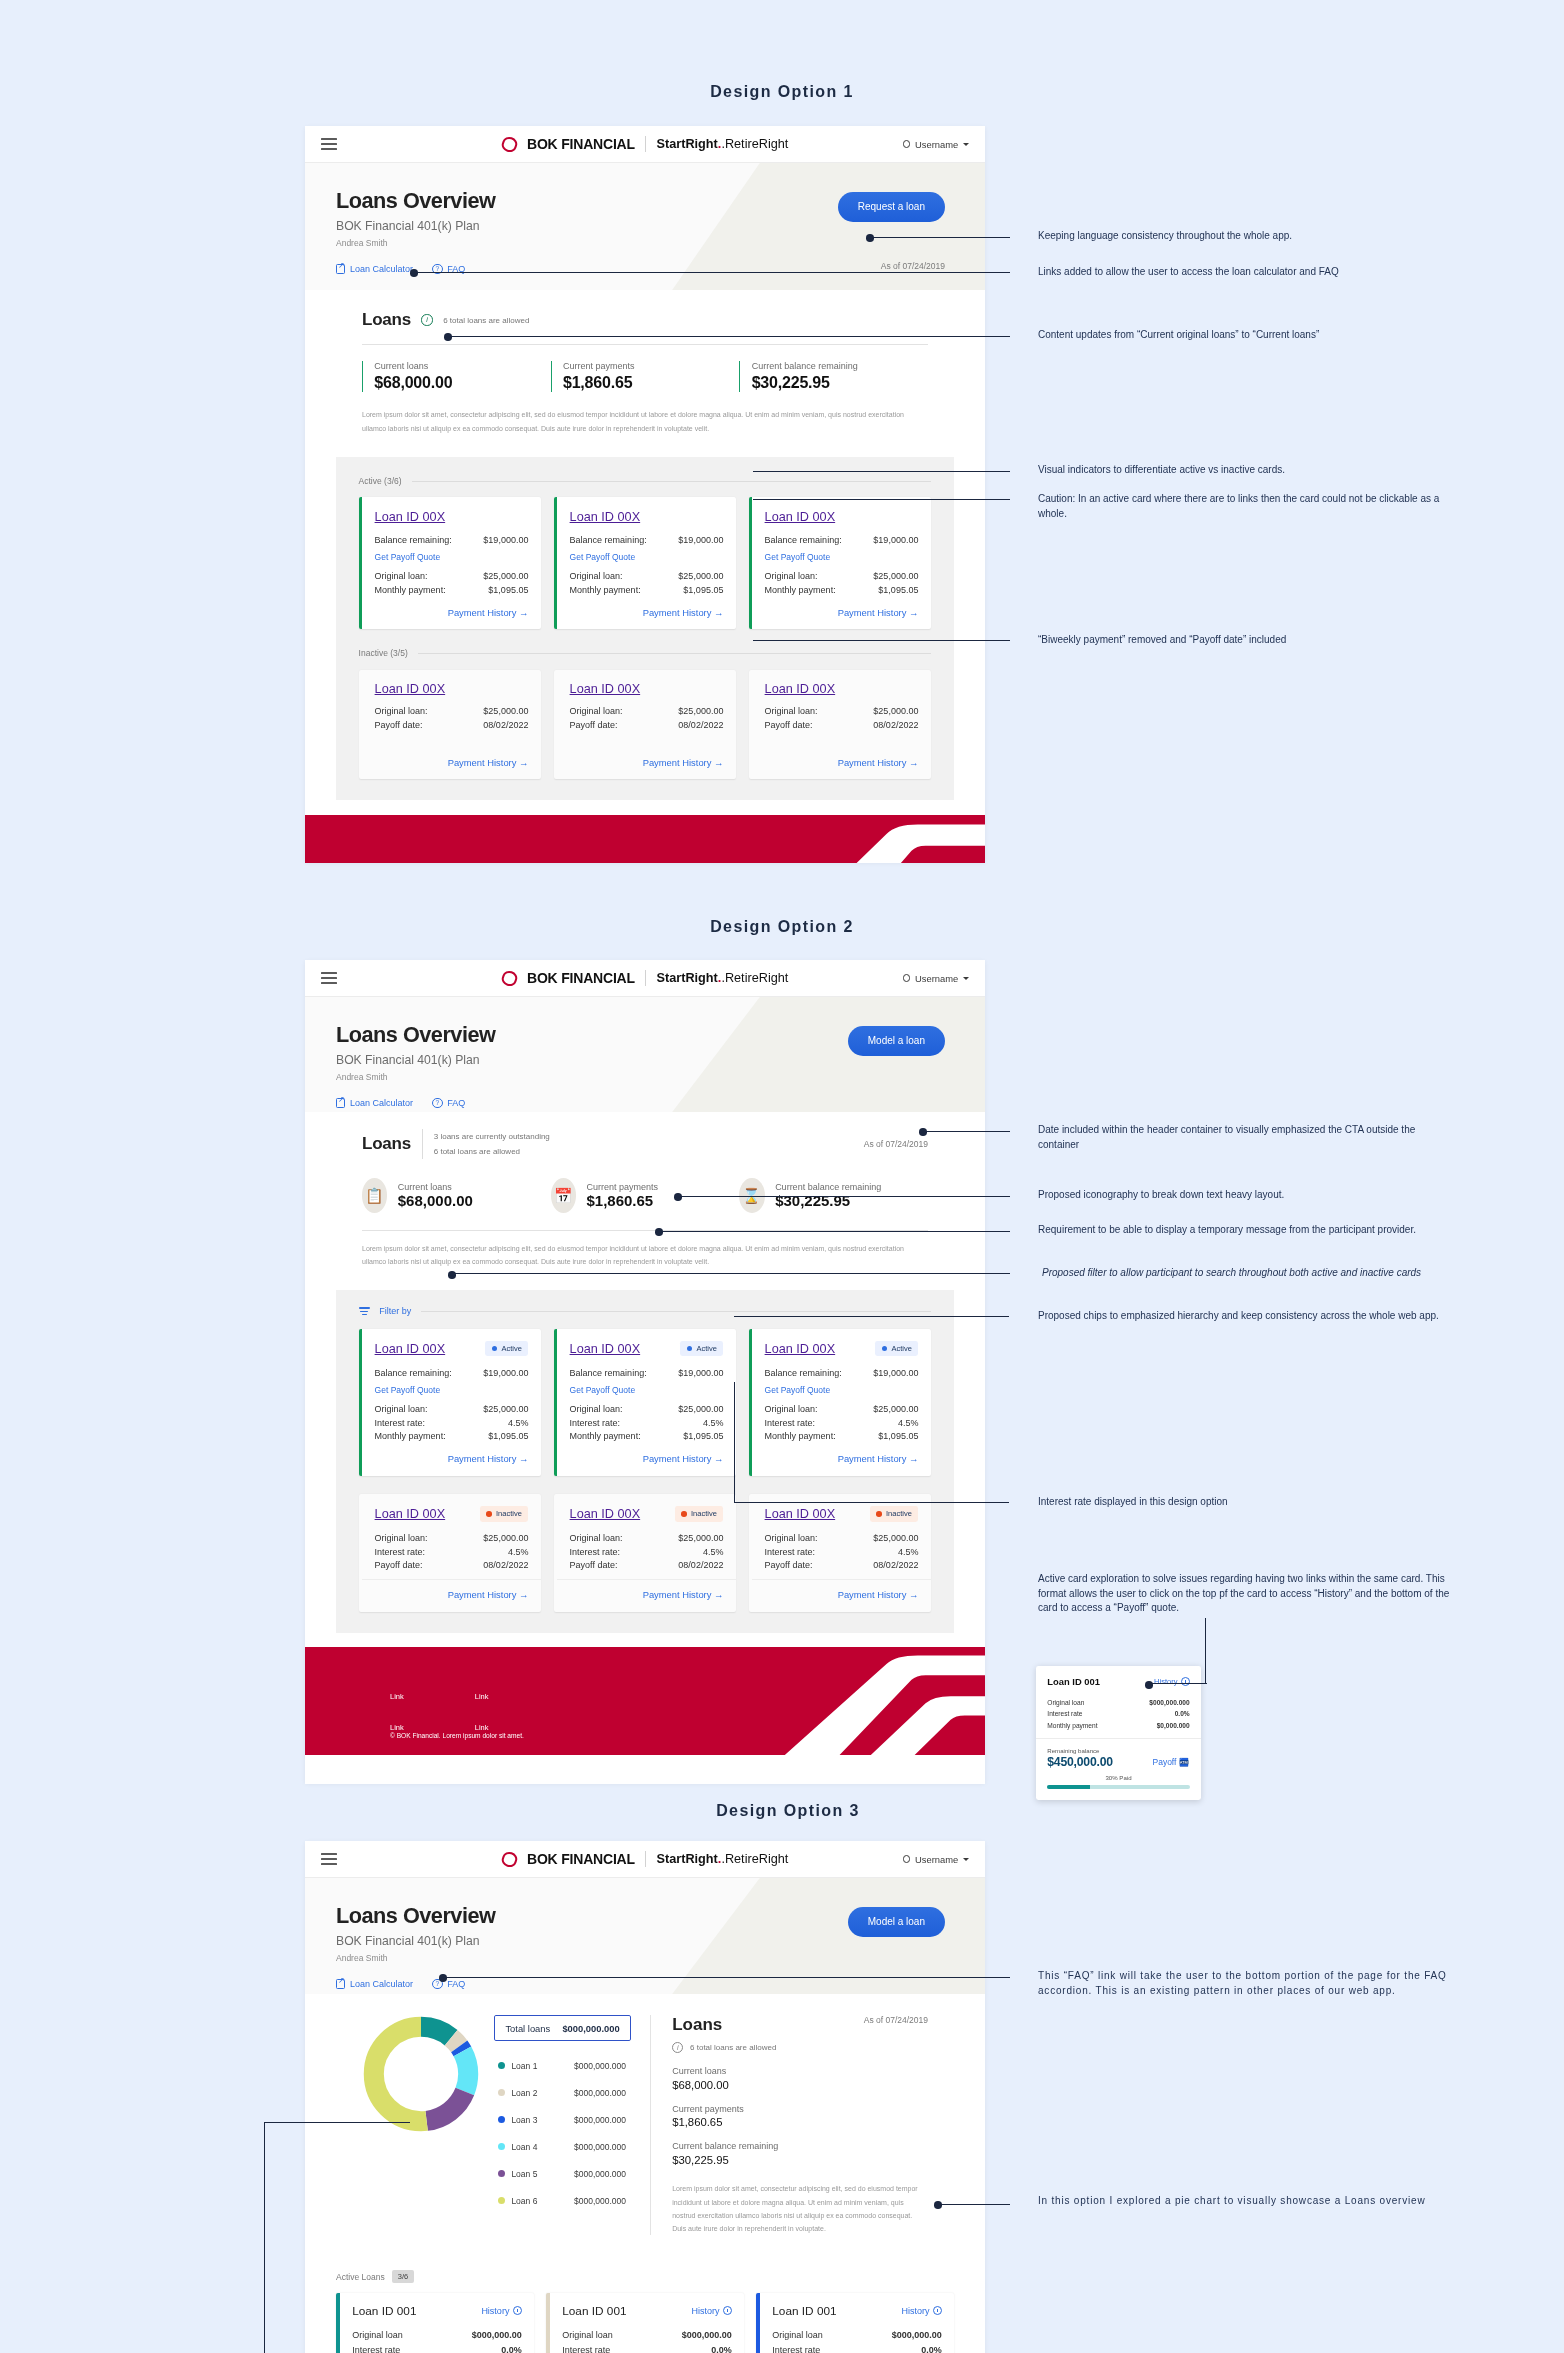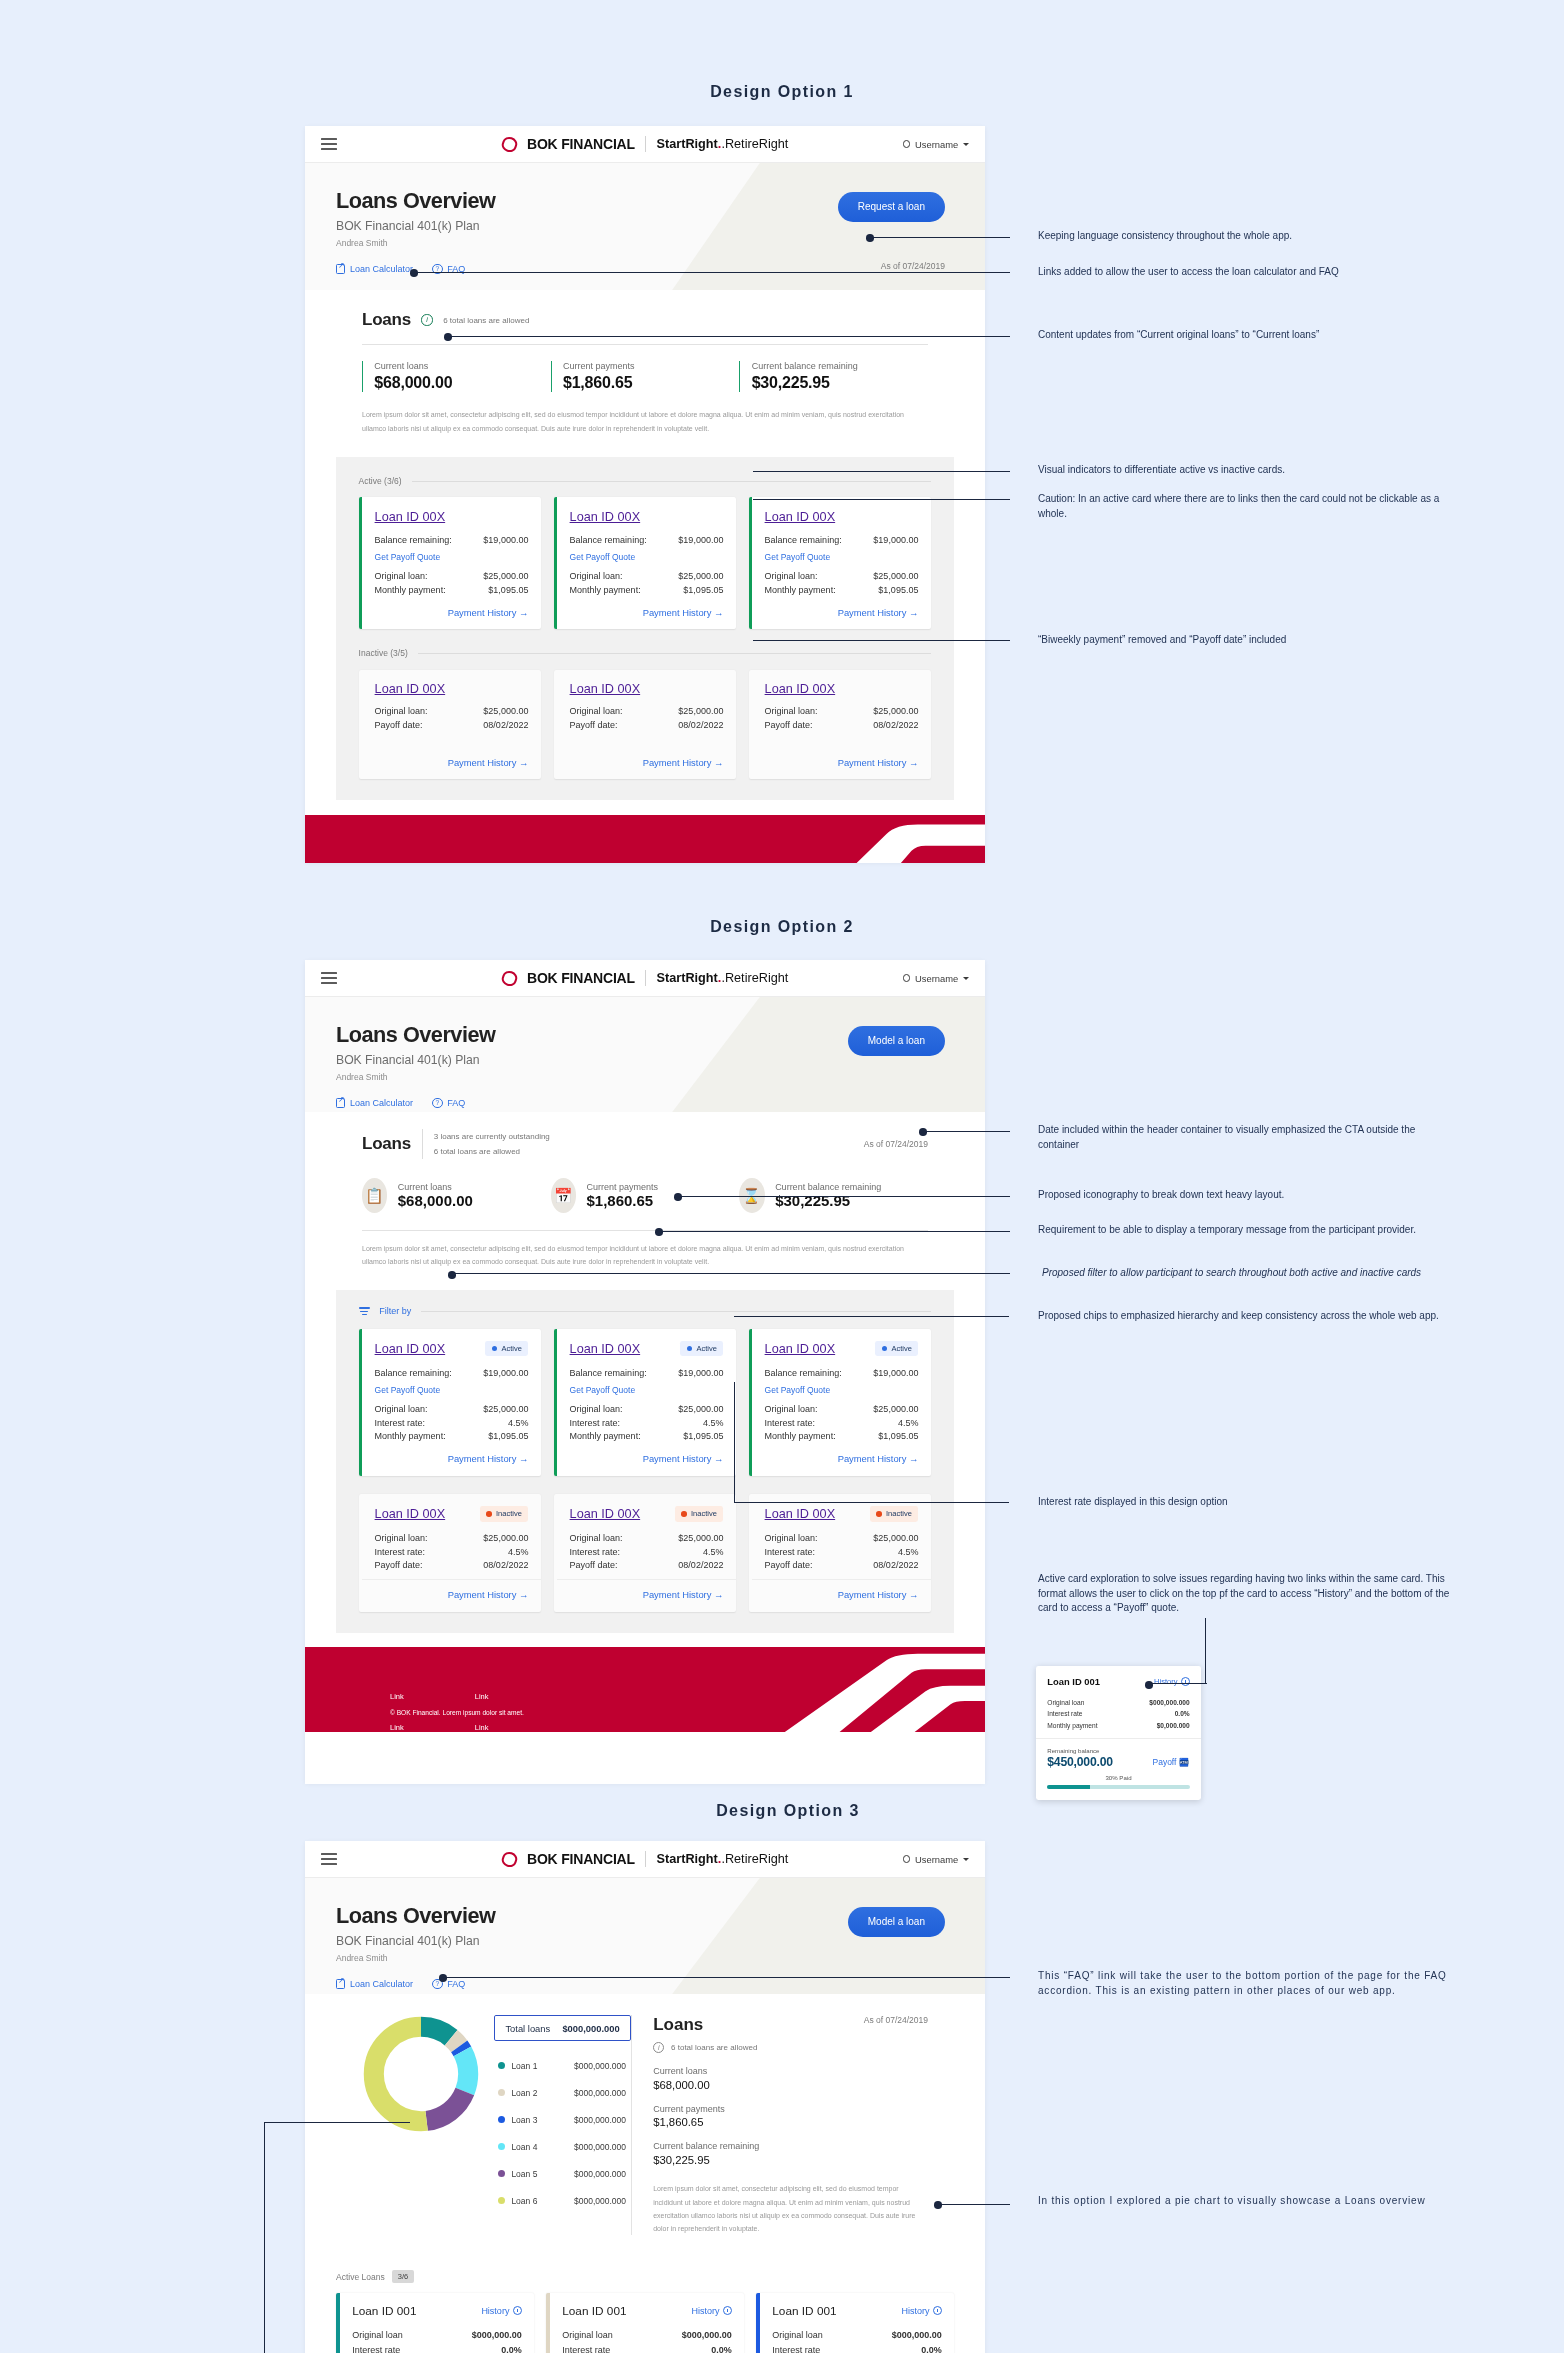--- a/index.html
+++ b/index.html
@@ -108,21 +108,21 @@
   .ic-hist:after{content:"";position:absolute;left:3.3px;top:1.4px;width:0.9px;height:3.3px;background:#2f6fe0;}
   .frow{display:flex;justify-content:space-between;font-size:6.6px;color:#333;margin-top:4.7px;}
   .fsep{height:0.5px;background:#ececec;margin:8.5px -11.3px;}
   .fbal{font-size:6.1px;color:#555;}
   .fbalval{font-size:12.2px;font-weight:bold;color:#0c4a6e;letter-spacing:-0.2px;}
   .bar{height:4.2px;border-radius:2.4px;background:#bfe3e3;margin-top:3.8px;position:relative;overflow:hidden;}
   .bar i{position:absolute;left:0;top:0;bottom:0;background:#0e9390;}
   .paidtxt{font-size:6.1px;color:#555;text-align:center;margin-top:4.7px;}
 
   
-  .o3panel{background:#fff;margin:0 31px;border-radius:2.4px;display:flex;padding:21px 26px;}
+  .o3panel{background:#fff;margin:0 31px;border-radius:2.4px;display:flex;padding:21px 26px;gap:19px;}
   .donut-wrap{display:flex;gap:14px;flex:1;align-items:flex-start;}
   .legend-total{border:0.9px solid #2f52c8;border-radius:1.9px;padding:6.6px 10.4px;display:flex;gap:12.2px;font-size:9.4px;align-items:center;width:max-content;}
   .legend-total .lv{font-weight:bold;}
   .legend{margin-top:11.3px;}
   .lrow{display:flex;align-items:center;gap:6.6px;font-size:8.5px;color:#3a3a3a;padding:8.5px 3.8px;}
   .lrow .sw{width:7px;height:7px;border-radius:50%;}
   .lrow .ln{width:56px;}
   .lrow .lv{color:#3a3a3a;}
   .o3right{flex:1.15;border-left:0.5px solid #e3e3e3;padding-left:21px;position:relative;}
   .o3right h3{font-size:17px;font-weight:bold;color:#222;}
@@ -584,21 +584,21 @@
             <span class="k">Payoff date:</span>
             <span>08/02/2022</span>
           </div>
         <div class="cardfoot">
             <div class="phist" style="margin-top:0"><span>Payment History</span> →</div>
           </div>
       </div>
     </div>
   </div>
 
-  <div class="rfoot" style="height:85px;margin-top:14px;">
+  <div class="rfoot" style="height:108px;margin-top:14px;">
     <svg class="swoosh" viewBox="0 0 400 230" preserveAspectRatio="none">
       <path d="M120 230 L250 36 Q262 18 290 18 L400 18 L400 60 L300 60 Q288 60 282 70 L190 230 Z" fill="#fff"></path>
       <path d="M230 230 L300 120 Q310 105 332 105 L400 105 L400 146 L350 146 Q338 146 332 155 L286 230 Z" fill="#fff"></path>
     </svg>
     <div class="links2" style="padding-top:45px">
       <div class="col">
           <a>Link</a>
           <a>Link</a>
         </div>
       <div class="col">

